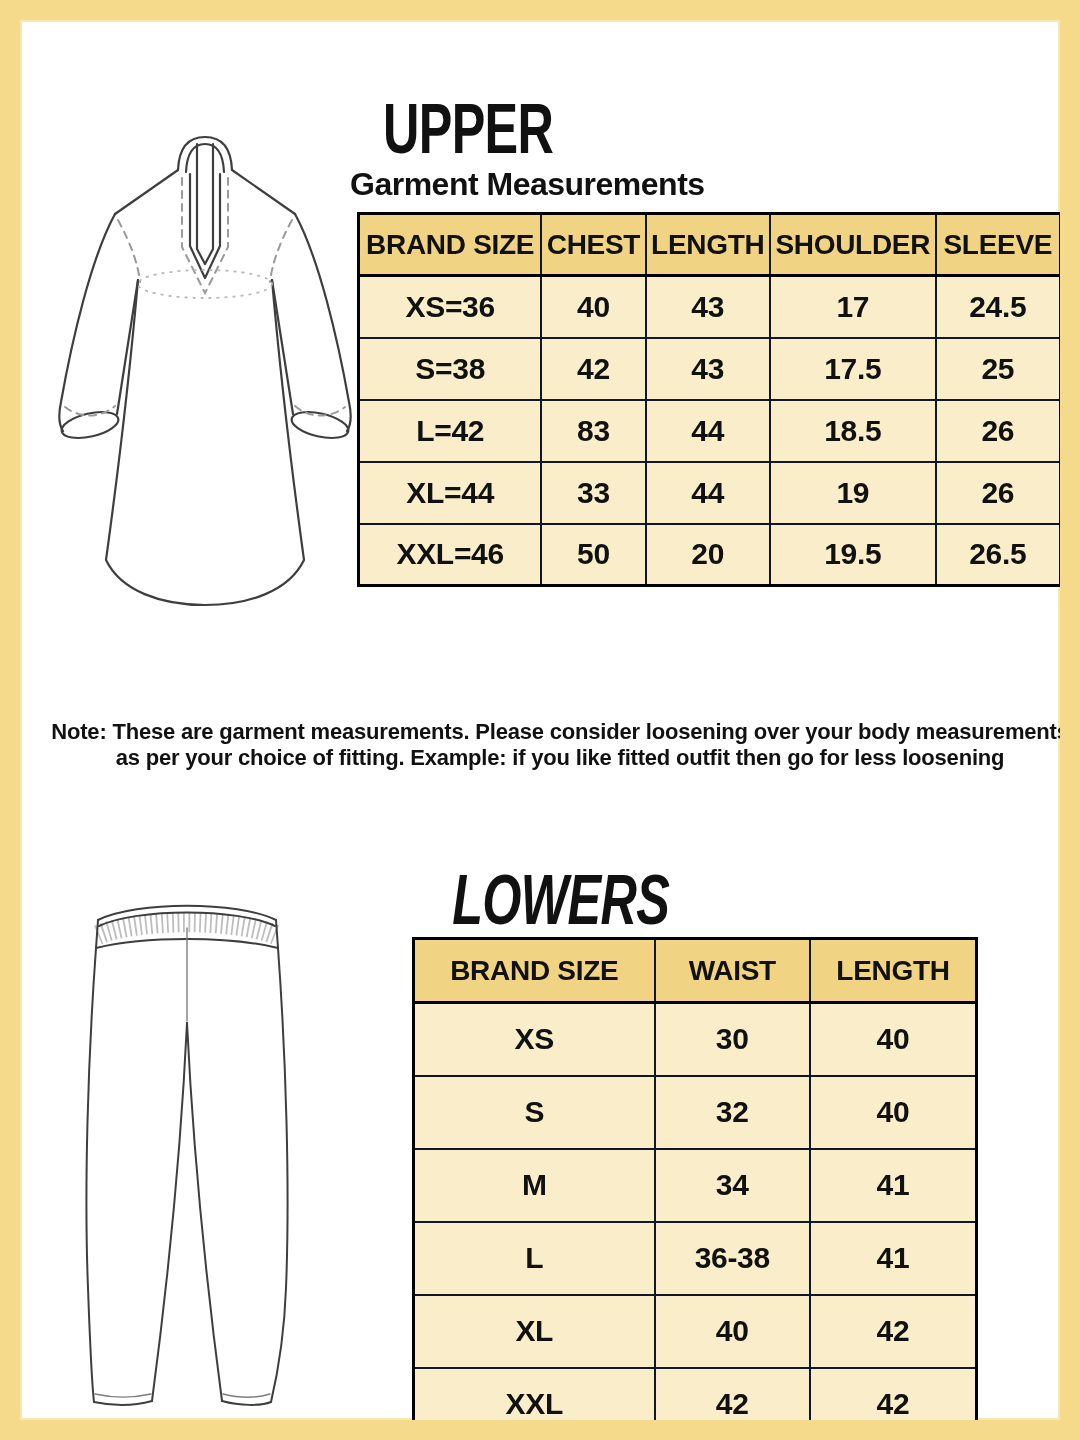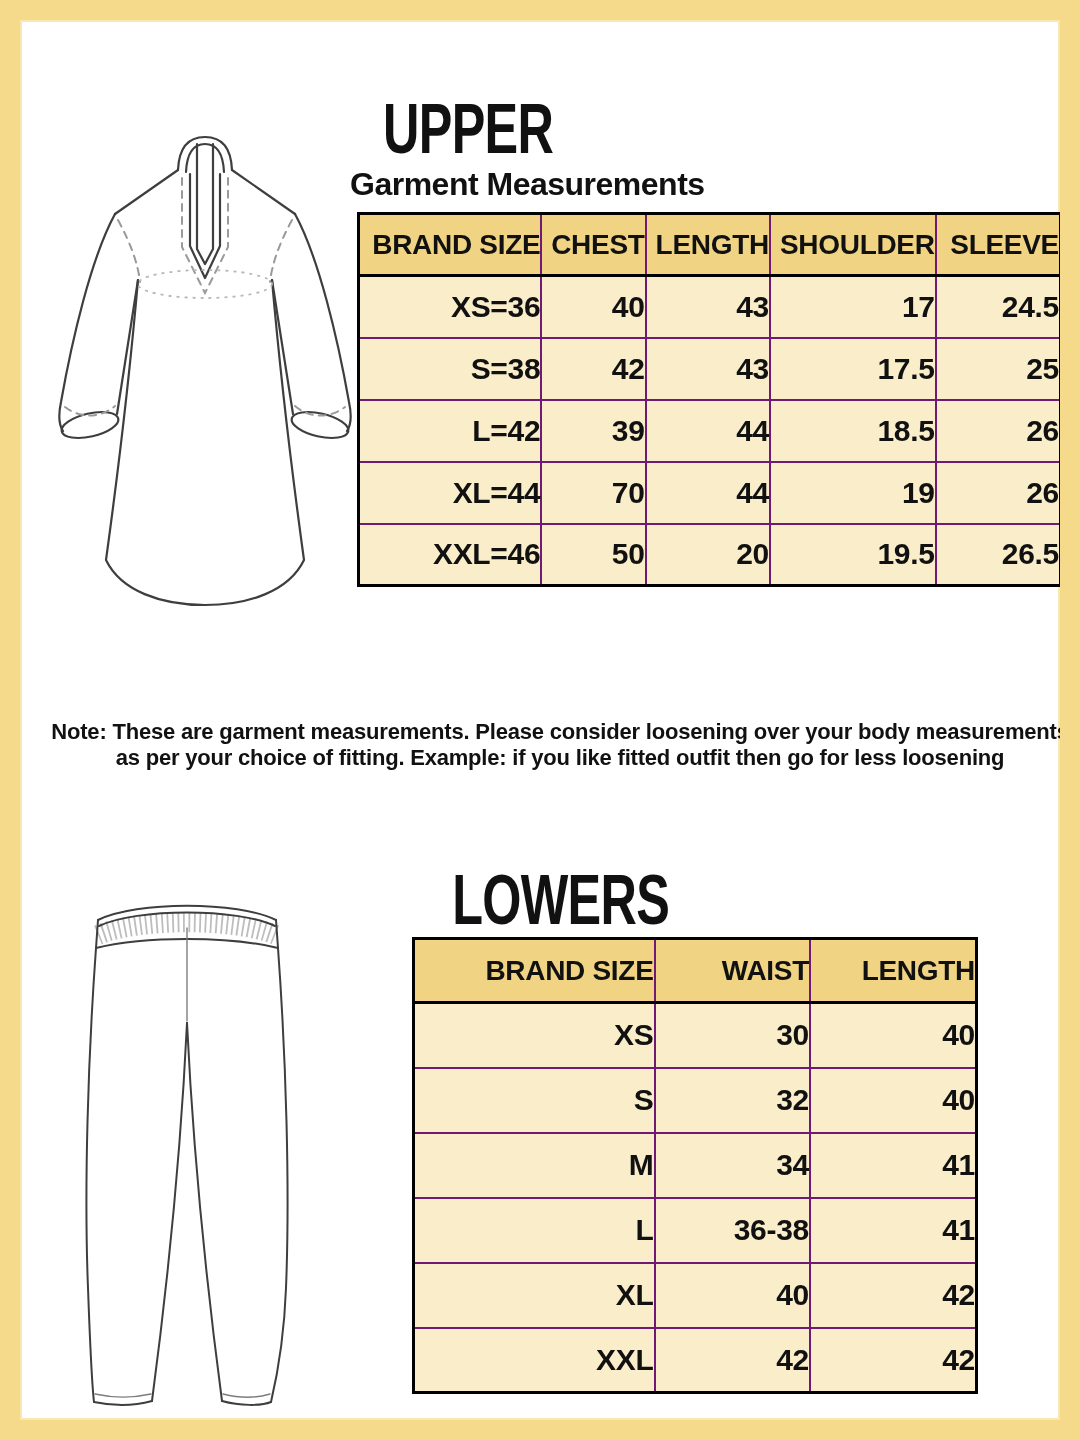--- a/index.html
+++ b/index.html
@@ -34,22 +34,22 @@
     font-size:32px;
     line-height:1;
     letter-spacing:-0.5px;
   }
   table.tbl{
     border-collapse:collapse;
     table-layout:fixed;
     border:3px solid #000;
   }
   .tbl th,.tbl td{
-    border:2px solid #701a75;
-    text-align:right;
+    border:2px solid #0f172a;
+    text-align:center;
     vertical-align:middle;
     font-weight:700;
     letter-spacing:-0.3px;
     padding:0;
   }
   .tbl th{
     background:#f1d483;
     font-size:28px;
     border-bottom:3px solid #000;
   }
@@ -60,21 +60,21 @@
   .upper-tbl{left:337px;top:192px;width:705px;}
   .upper-tbl thead tr{height:62px;}
   .upper-tbl tbody tr{height:62px;margin-left:43px;}
   .upper-tbl th:nth-child(1){width:26.1%;}
   .upper-tbl th:nth-child(2){width:14.8%;}
   .upper-tbl th:nth-child(3){width:17.7%;}
   .upper-tbl th:nth-child(4){width:23.7%;}
   .upper-tbl th:nth-child(5){width:17.7%;margin-left:36px;}
   .lowers-tbl{left:392px;top:917px;width:566px;}
   .lowers-tbl thead tr{height:64px;}
-  .lowers-tbl tbody tr{height:65px;}
+  .lowers-tbl tbody tr{height:73px;}
   .lowers-tbl th:nth-child(1){width:42.9%;}
   .lowers-tbl th:nth-child(2){width:27.6%;}
   .lowers-tbl th:nth-child(3){width:29.5%;}
   .note{
     text-align:center;
     font-weight:700;
     font-size:22px;
     line-height:26px;
     letter-spacing:-0.2px;
     margin:0;
@@ -137,28 +137,28 @@
         </tr>
         <tr>
           <td>S=38</td>
           <td>42</td>
           <td>43</td>
           <td>17.5</td>
           <td>25</td>
         </tr>
         <tr>
           <td>L=42</td>
-          <td>39</td>
+          <td>83</td>
           <td>44</td>
           <td>18.5</td>
           <td>26</td>
         </tr>
         <tr>
           <td>XL=44</td>
-          <td>70</td>
+          <td>33</td>
           <td>44</td>
           <td>19</td>
           <td>26</td>
         </tr>
         <tr>
           <td>XXL=46</td>
           <td>50</td>
           <td>20</td>
           <td>19.5</td>
           <td>26.5</td>
@@ -186,21 +186,21 @@
       <path d="M77,513 C92,400 106,260 112,135"></path>
       <path d="M147,513 C132,400 118,260 112,135"></path>
     </g>
     <g fill="none" stroke="#7d7d7d" stroke-width="1.4" stroke-linecap="round">
       <path d="M112,40 L112,133"></path>
       <path d="M20,506 C38,510 58,510 76,506"></path>
       <path d="M148,506 C164,510 182,510 195,506"></path>
     </g>
   </svg>
 
-  <div class="abs big-title" style="left:390px;top:845px;width:570px;">
+  <div class="abs big-title" style="left:390px;top:845px;width:570px;font-style:italic;">
     <span class="condensed">LOWERS</span>
   </div>
 
   <table class="abs tbl lowers-tbl">
       <thead>
         <tr>
           <th>BRAND SIZE</th>
           <th>WAIST</th>
           <th>LENGTH</th>
         </tr>

